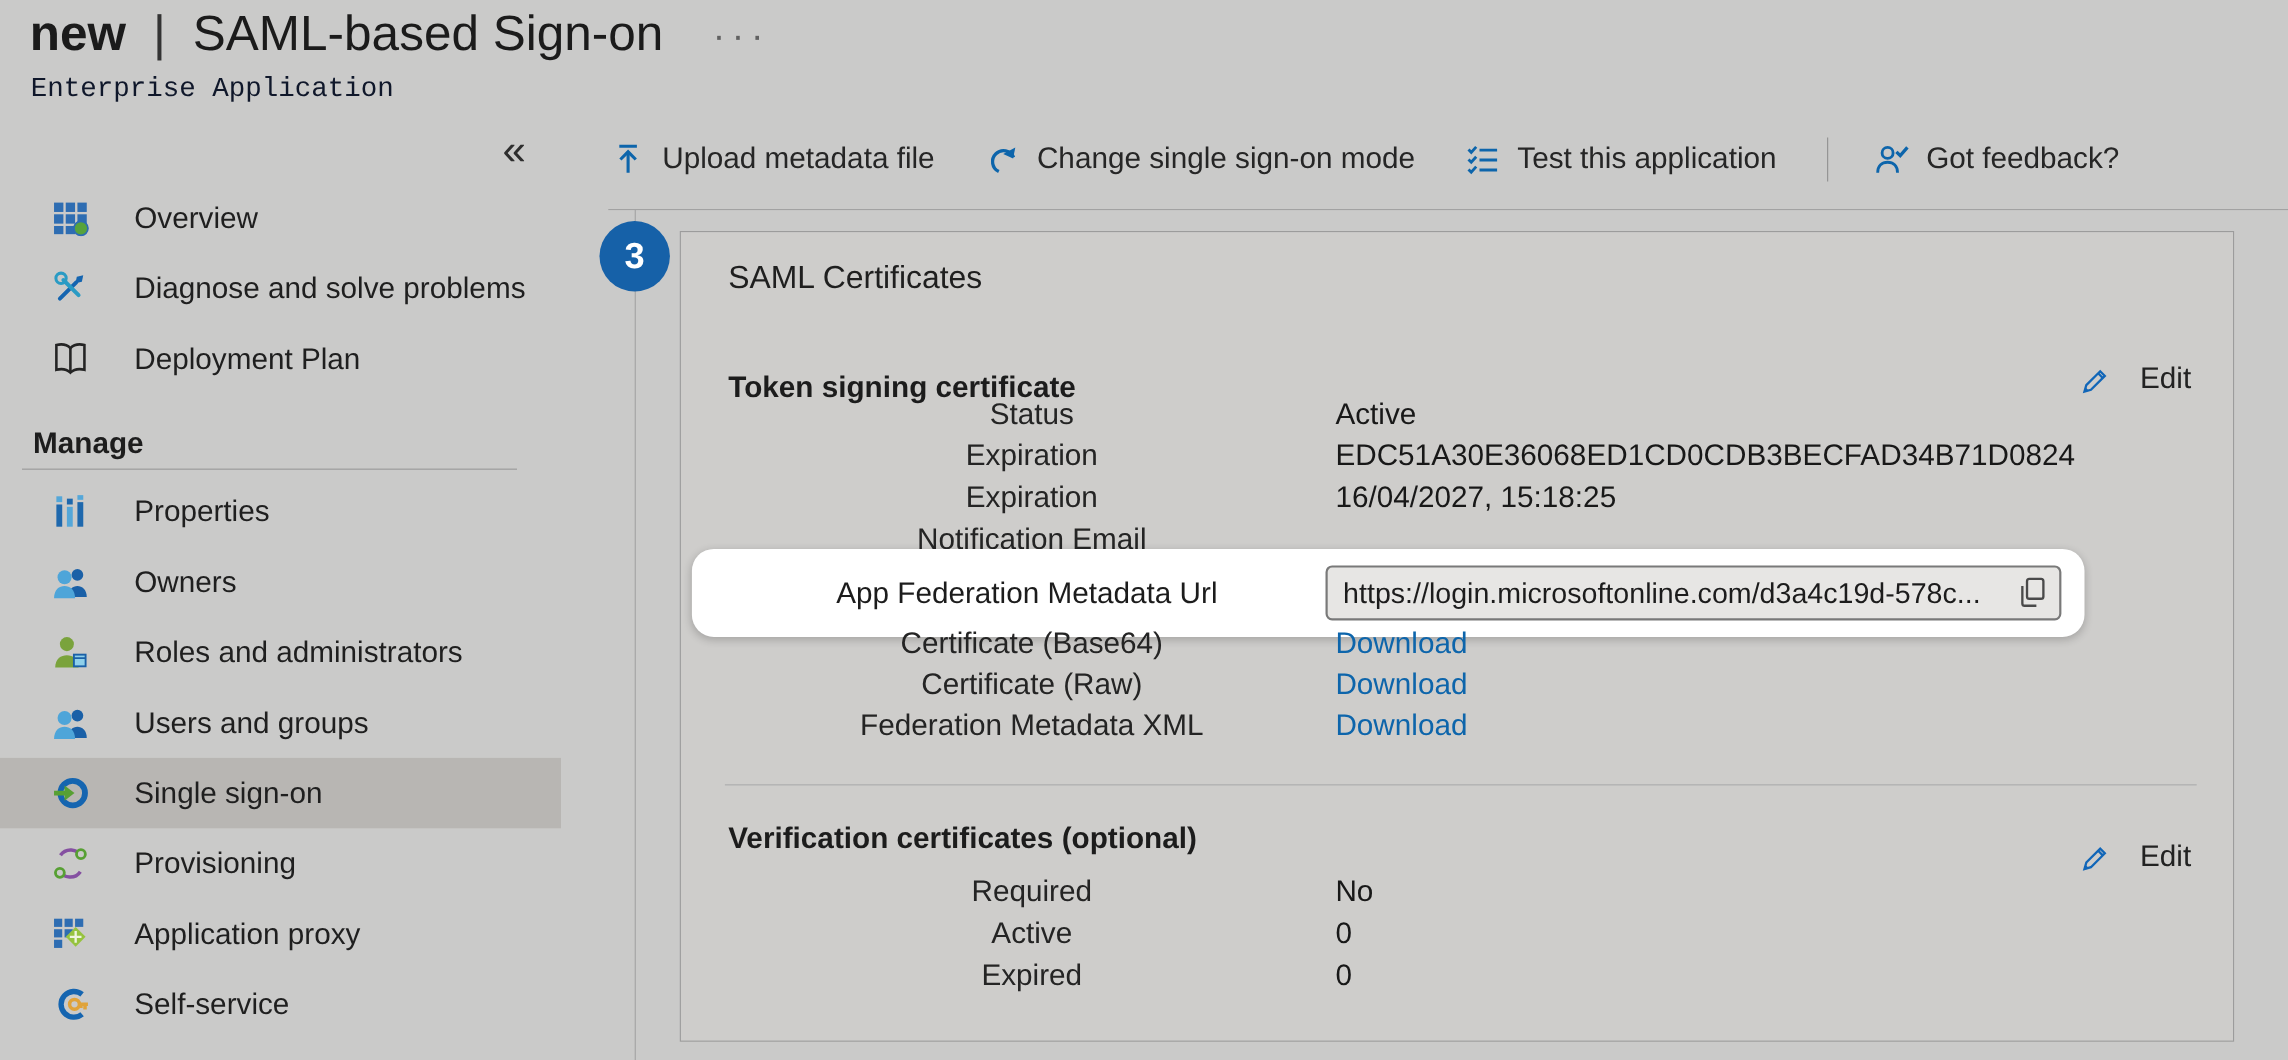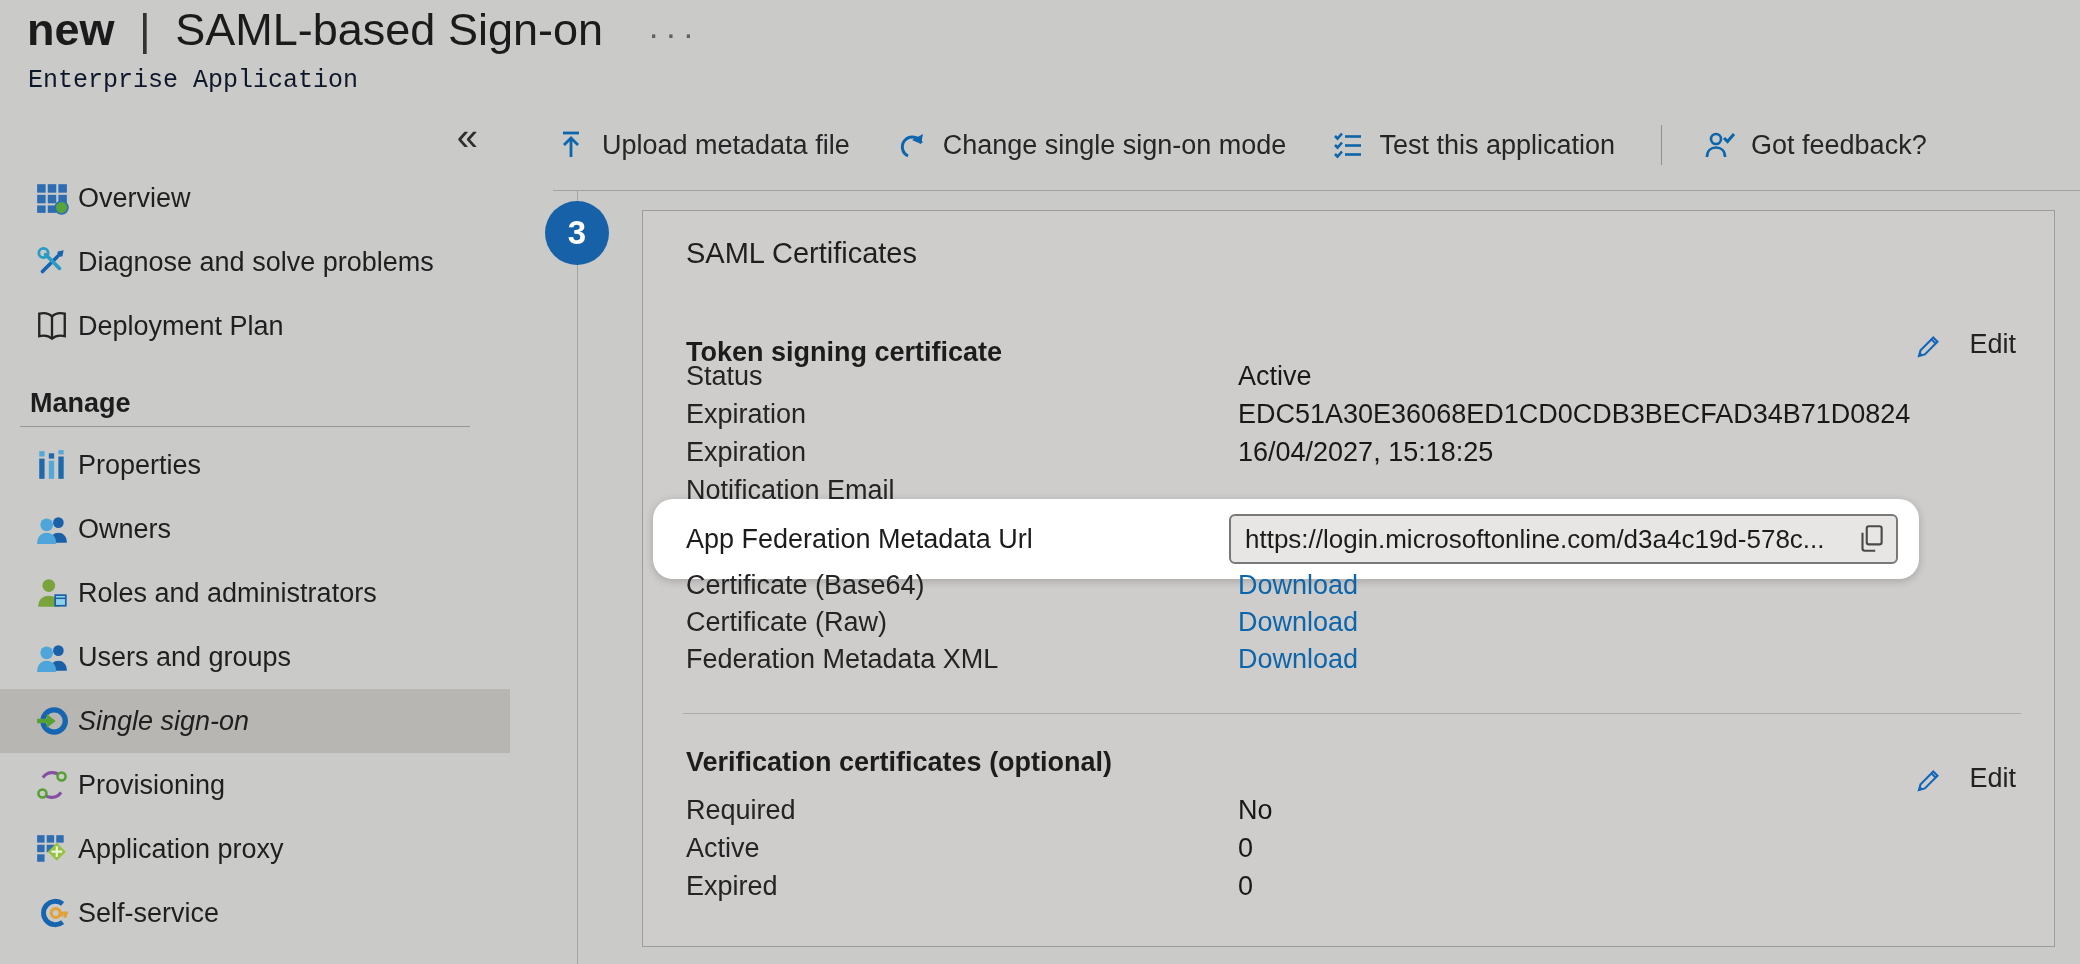--- a/index.html
+++ b/index.html
@@ -15,43 +15,43 @@
   .title-primary{font-weight:bold;}
   .title-sep{font-weight:400;color:#333;margin:0 12px;}
   .title-secondary{font-weight:400;}
   .more-dots{position:absolute;left:648px;top:14px;font-size:34px;color:#616161;letter-spacing:6px;cursor:pointer;}
   .subtitle{position:absolute;left:28px;top:66px;font-size:25px;color:#0f172a;font-family:Liberation Mono, monospace;}
 
   
   .sidebar{position:absolute;left:0;top:100px;width:510px;height:864px;}
   .collapse{position:absolute;top:18px;right:32px;font-size:38px;color:#2e2e2e;cursor:pointer;line-height:1;}
   .nav{position:absolute;top:66px;left:0;right:0;}
-  .nav-item{height:64px;display:flex;align-items:center;padding-left:34px;gap:8px;font-size:27px;color:#1f1f1f;cursor:pointer;}
-  .nav-item.selected{background:#b8b6b3;font-style:italic;}
+  .nav-item{height:64px;display:flex;align-items:center;padding-left:46px;gap:40px;font-size:27px;color:#1f1f1f;cursor:pointer;}
+  .nav-item.selected{background:#b8b6b3;}
   .nav-icon{width:36px;height:36px;flex:0 0 36px;display:flex;align-items:center;justify-content:center;}
   .nav-icon svg{width:34px;height:34px;}
   .section-header{height:46px;margin-top:22px;display:flex;align-items:center;padding-left:30px;font-size:27px;font-weight:bold;color:#1d1d1d;}
   .side-divider{border-top:1px solid #989898;margin:0 40px 6px 20px;}
 
   
   .content{position:absolute;left:510px;top:100px;width:1570px;height:864px;}
   .toolbar{position:absolute;left:45px;top:0;height:90px;display:flex;align-items:center;}
-  .tb-item{display:flex;align-items:center;gap:15px;font-size:27px;color:#262626;margin-right:46px;cursor:pointer;white-space:nowrap;}
+  .tb-item{display:flex;align-items:flex-start;gap:15px;font-size:27px;color:#262626;margin-right:46px;cursor:pointer;white-space:nowrap;}
   .tb-icon{width:32px;height:32px;display:flex;}
   .tb-icon svg{width:32px;height:32px;}
   .tb-sep{width:1px;height:40px;background:#8f8f8f;margin-right:42px;}
   .toolbar-line{position:absolute;left:43px;right:0;top:90px;height:1px;background:#a2a2a2;}
   .rail{position:absolute;left:67px;top:90px;bottom:0;width:1px;background:#a2a2a2;}
   .step-badge{position:absolute;left:35px;top:101px;width:64px;height:64px;border-radius:50%;
     background:#1661a8;color:#fff;font-size:33px;font-weight:bold;
     display:flex;align-items:center;justify-content:center;}
 
   
-  .panel{position:absolute;left:132px;top:110px;width:1413px;height:737px;
-    background:#cecdcb;border:1px solid #9c9c9c;box-sizing:border-box;}
+  .panel{position:absolute;left:108px;top:110px;width:1413px;height:737px;
+    background:#cecdcb;border:1px solid #9c9c9c;box-sizing:border-box;text-align:center;}
   .panel-title{position:absolute;left:43px;top:26px;font-size:29px;color:#1f1f1f;}
   .sub-title{position:absolute;left:43px;top:102px;font-size:27px;font-weight:bold;color:#1c1c1c;margin-top:24px;}
   .edit{position:absolute;right:38px;display:flex;align-items:center;gap:24px;font-size:27px;color:#222;cursor:pointer;}
   .edit svg{width:30px;height:30px;}
   .edit-1{top:118px;}
   .edit-2{top:552px;}
   .kv-row{display:flex;height:38px;align-items:center;font-size:27px;}
   .kv-row.h37{height:37px;}
   .kv-label{width:552px;color:#242424;flex:0 0 552px;}
   .kv-value{color:#181818;}

